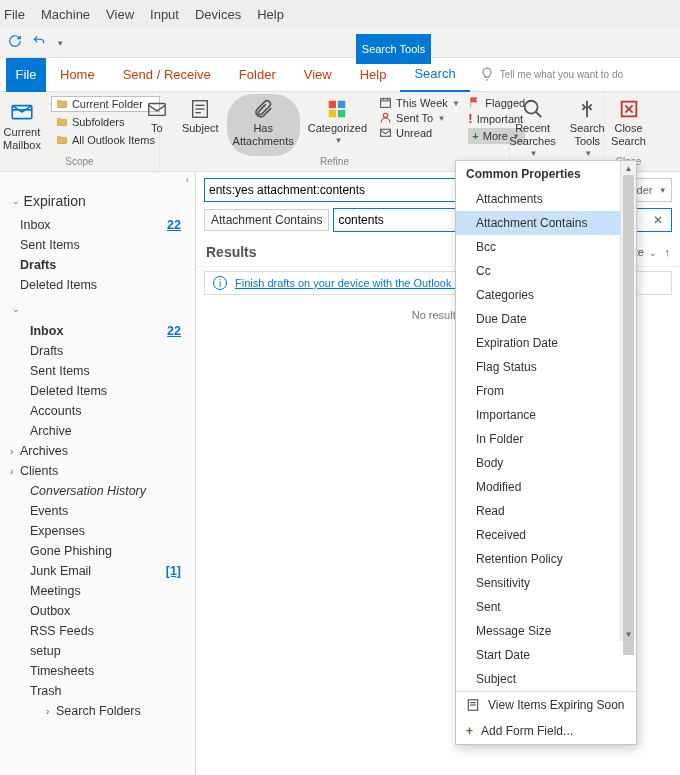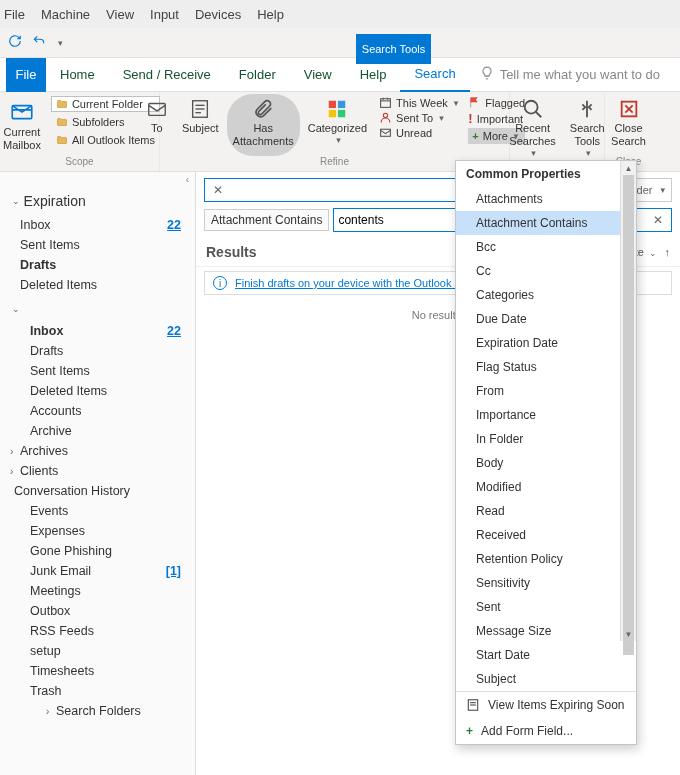--- a/index.html
+++ b/index.html
@@ -9,24 +9,24 @@
   .system-menu { height: 28px; background: #eee; display: flex; align-items: center; padding: 0 4px; gap: 16px; font-size: 13px; color: #444; }
   .system-menu span { cursor: default; }
 
   
   .qat-row { height: 30px; background: #f3f2f1; display: flex; align-items: center; padding: 0 8px; gap: 10px; border-bottom: 1px solid #e0e0e0; }
   .qat-icon { color: #0078d4; cursor: pointer; font-size: 13px; }
   .search-tools-tab { position: absolute; left: 356px; top: 34px; height: 30px; background: #0078d4; color: #fff; font-size: 11px; display: flex; align-items: center; justify-content: center; width: 75px; }
 
   
   .ribbon-tabs { height: 34px; display: flex; align-items: center; padding: 0 6px; gap: 0; background: #fff; border-bottom: 1px solid #e0e0e0; }
-  .ribbon-tab { padding: 0 14px; font-size: 13px; color: #14532d; height: 34px; display: flex; align-items: center; cursor: pointer; }
+  .ribbon-tab { padding: 0 14px; font-size: 13px; color: #c2410c; height: 34px; display: flex; align-items: center; cursor: pointer; }
   .ribbon-tab.file { background: #0078d4; color: #fff; width: 40px; justify-content: center; padding: 0 10px; }
   .ribbon-tab.active { color: #0078d4; border-bottom: 2px solid #0078d4; }
-  .tell-me { display: flex; align-items: center; gap: 6px; margin-left: 10px; color: #888; font-size: 13px; }
+  .tell-me { display: flex; align-items: center; gap: 6px; margin-left: 10px; color: #888; font-size: 10px; }
   .lightbulb { color: #aaa; }
 
   
   .ribbon { height: 80px; background: #f3f2f1; display: flex; border-bottom: 1px solid #e0e0e0; position: relative; }
   .ribbon-group { display: flex; flex-direction: column; align-items: center; padding: 2px 4px; border-right: 1px solid #e8e8e8; }
   .ribbon-group-label { font-size: 10px; color: #888; margin-top: auto; margin-bottom: 2px; }
   .ribbon-inner { display: flex; gap: 2px; flex: 1; }
   .big-btn { display: flex; flex-direction: column; align-items: center; justify-content: flex-start; padding: 4px 6px; cursor: pointer; font-size: 11px; color: #333; text-align: center; line-height: 1.2; }
   .big-btn svg { display: block; margin-bottom: 2px; }
   .big-btn.selected { background: #d0d0d0; border-radius: 26px; }
@@ -328,21 +328,21 @@
         </div>
         <div class="nav-item" style="padding-left: 20px;">
           <span><span class="tree-arrow"></span>Archive</span>
         </div>
         <div class="nav-item" style="padding-left: 10px;">
           <span><span class="tree-arrow">›</span>Archives</span>
         </div>
         <div class="nav-item" style="padding-left: 10px;">
           <span><span class="tree-arrow">›</span>Clients</span>
         </div>
-        <div class="nav-item" style="padding-left: 4px;">
+        <div class="nav-item" style="padding-left: 20px; font-style: italic;">
           <span><span class="tree-arrow"></span>Conversation History</span>
         </div>
         <div class="nav-item" style="padding-left: 20px;">
           <span><span class="tree-arrow"></span>Events</span>
         </div>
         <div class="nav-item" style="padding-left: 20px;">
           <span><span class="tree-arrow"></span>Expenses</span>
         </div>
         <div class="nav-item" style="padding-left: 20px;">
           <span><span class="tree-arrow"></span>Gone Phishing</span>
@@ -371,20 +371,21 @@
         </div>
         <div class="nav-item" style="padding-left: 10px; margin-left: 36px;">
           <span><span class="tree-arrow">›</span>Search Folders</span>
         </div>
       </div>
   </div>
 
   <div class="results-pane">
     <div class="search-box-row">
       <div class="search-input-wrap">
+        <input type="text" value="ents:yes attachment:contents" style="">
         <span class="search-clear">✕</span>
       </div>
       <div class="search-scope-dd">
         <span>Current Folder</span>
           <span class="chev" style="margin-left:8px">▾</span>
       </div>
     </div>
     <div class="filter-row">
       <div class="filter-label">Attachment Contains</div>
       <div class="filter-input-wrap">

